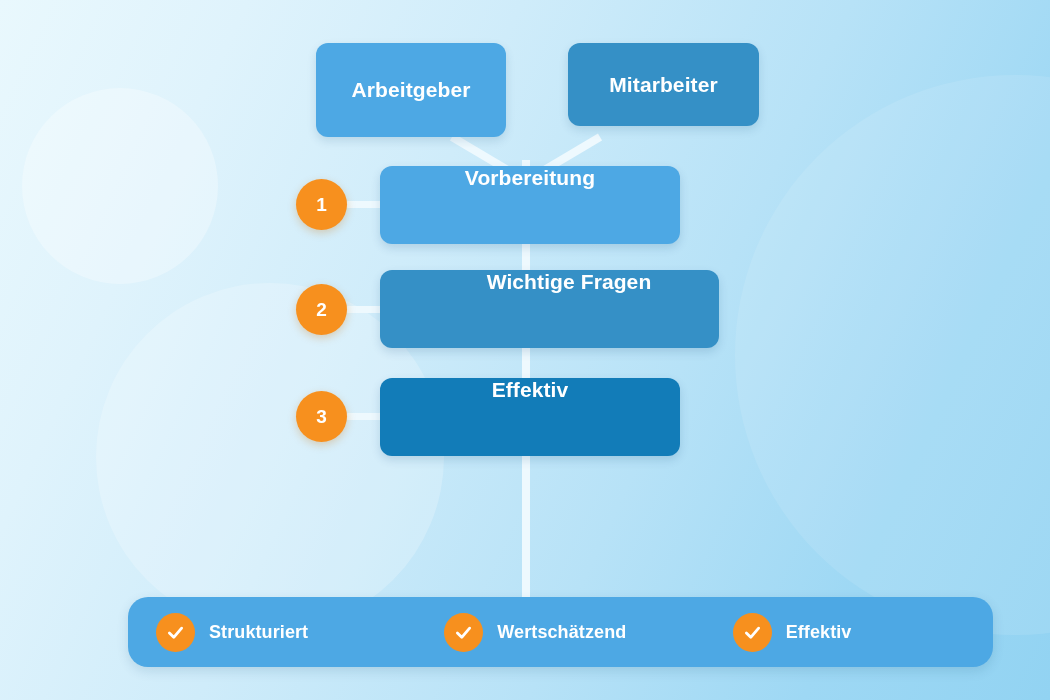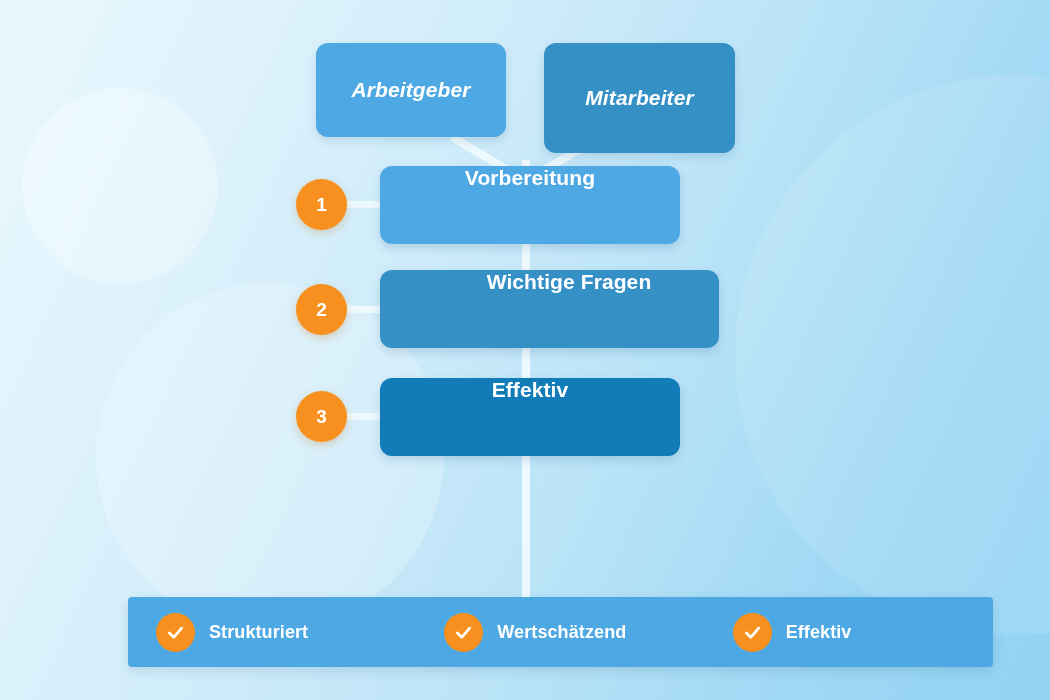--- a/index.html
+++ b/index.html
@@ -68,30 +68,29 @@
     position: absolute;
     display: flex;
     align-items: center;
     justify-content: center;
     border-radius: 12px;
     color: #ffffff;
     font-weight: bold;
     font-size: 21px;
     letter-spacing: 0.1px;
     box-shadow: 0 4px 10px rgba(13,71,116,0.14);
-    font-style: italic;
   }
   .src-box-0 {
     left: 316px; top: 43px;
     width: 190px; height: 94px;
     background: #4DA8E4;
   }
   .src-box-1 {
-    left: 544px; top: 43px;
-    width: 191px; height: 110px;
+    left: 568px; top: 43px;
+    width: 191px; height: 83px;
     background: #3590C6;
   }
 
   
   .step-box {
     position: absolute;
     left: 380px;
     width: 300px;
     height: 78px;
     display: flex;
@@ -143,21 +142,21 @@
   .badge-stub-2 { top: 413px; }
 
   
   .attr-bar {
     position: absolute;
     left: 128px;
     top: 597px;
     width: 865px;
     height: 70px;
     background: #4DA8E4;
-    border-radius: 4px;
+    border-radius: 20px;
     display: flex;
     align-items: center;
     box-shadow: 0 4px 12px rgba(13,71,116,0.14);
   }
   .attr-item {
     display: flex;
     align-items: center;
     flex: 1 1 0;
     padding-left: 28px;
     box-sizing: border-box;

